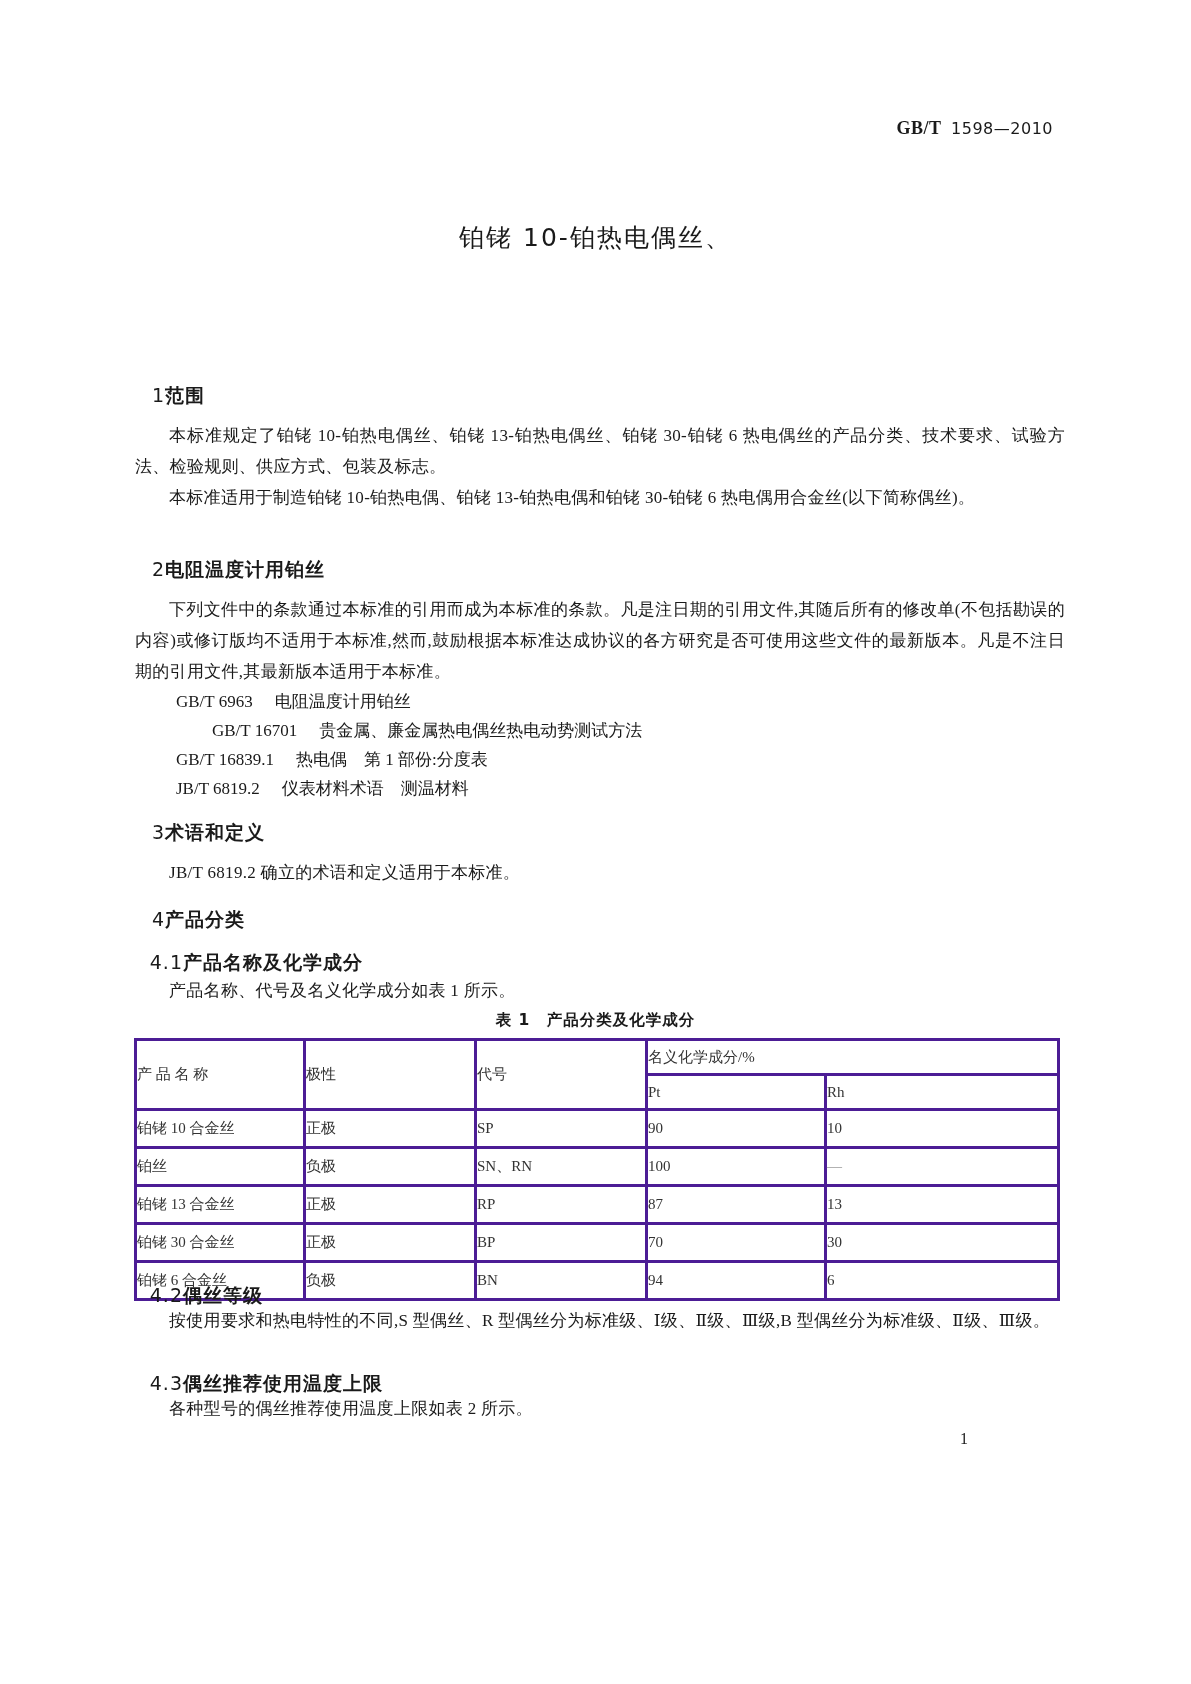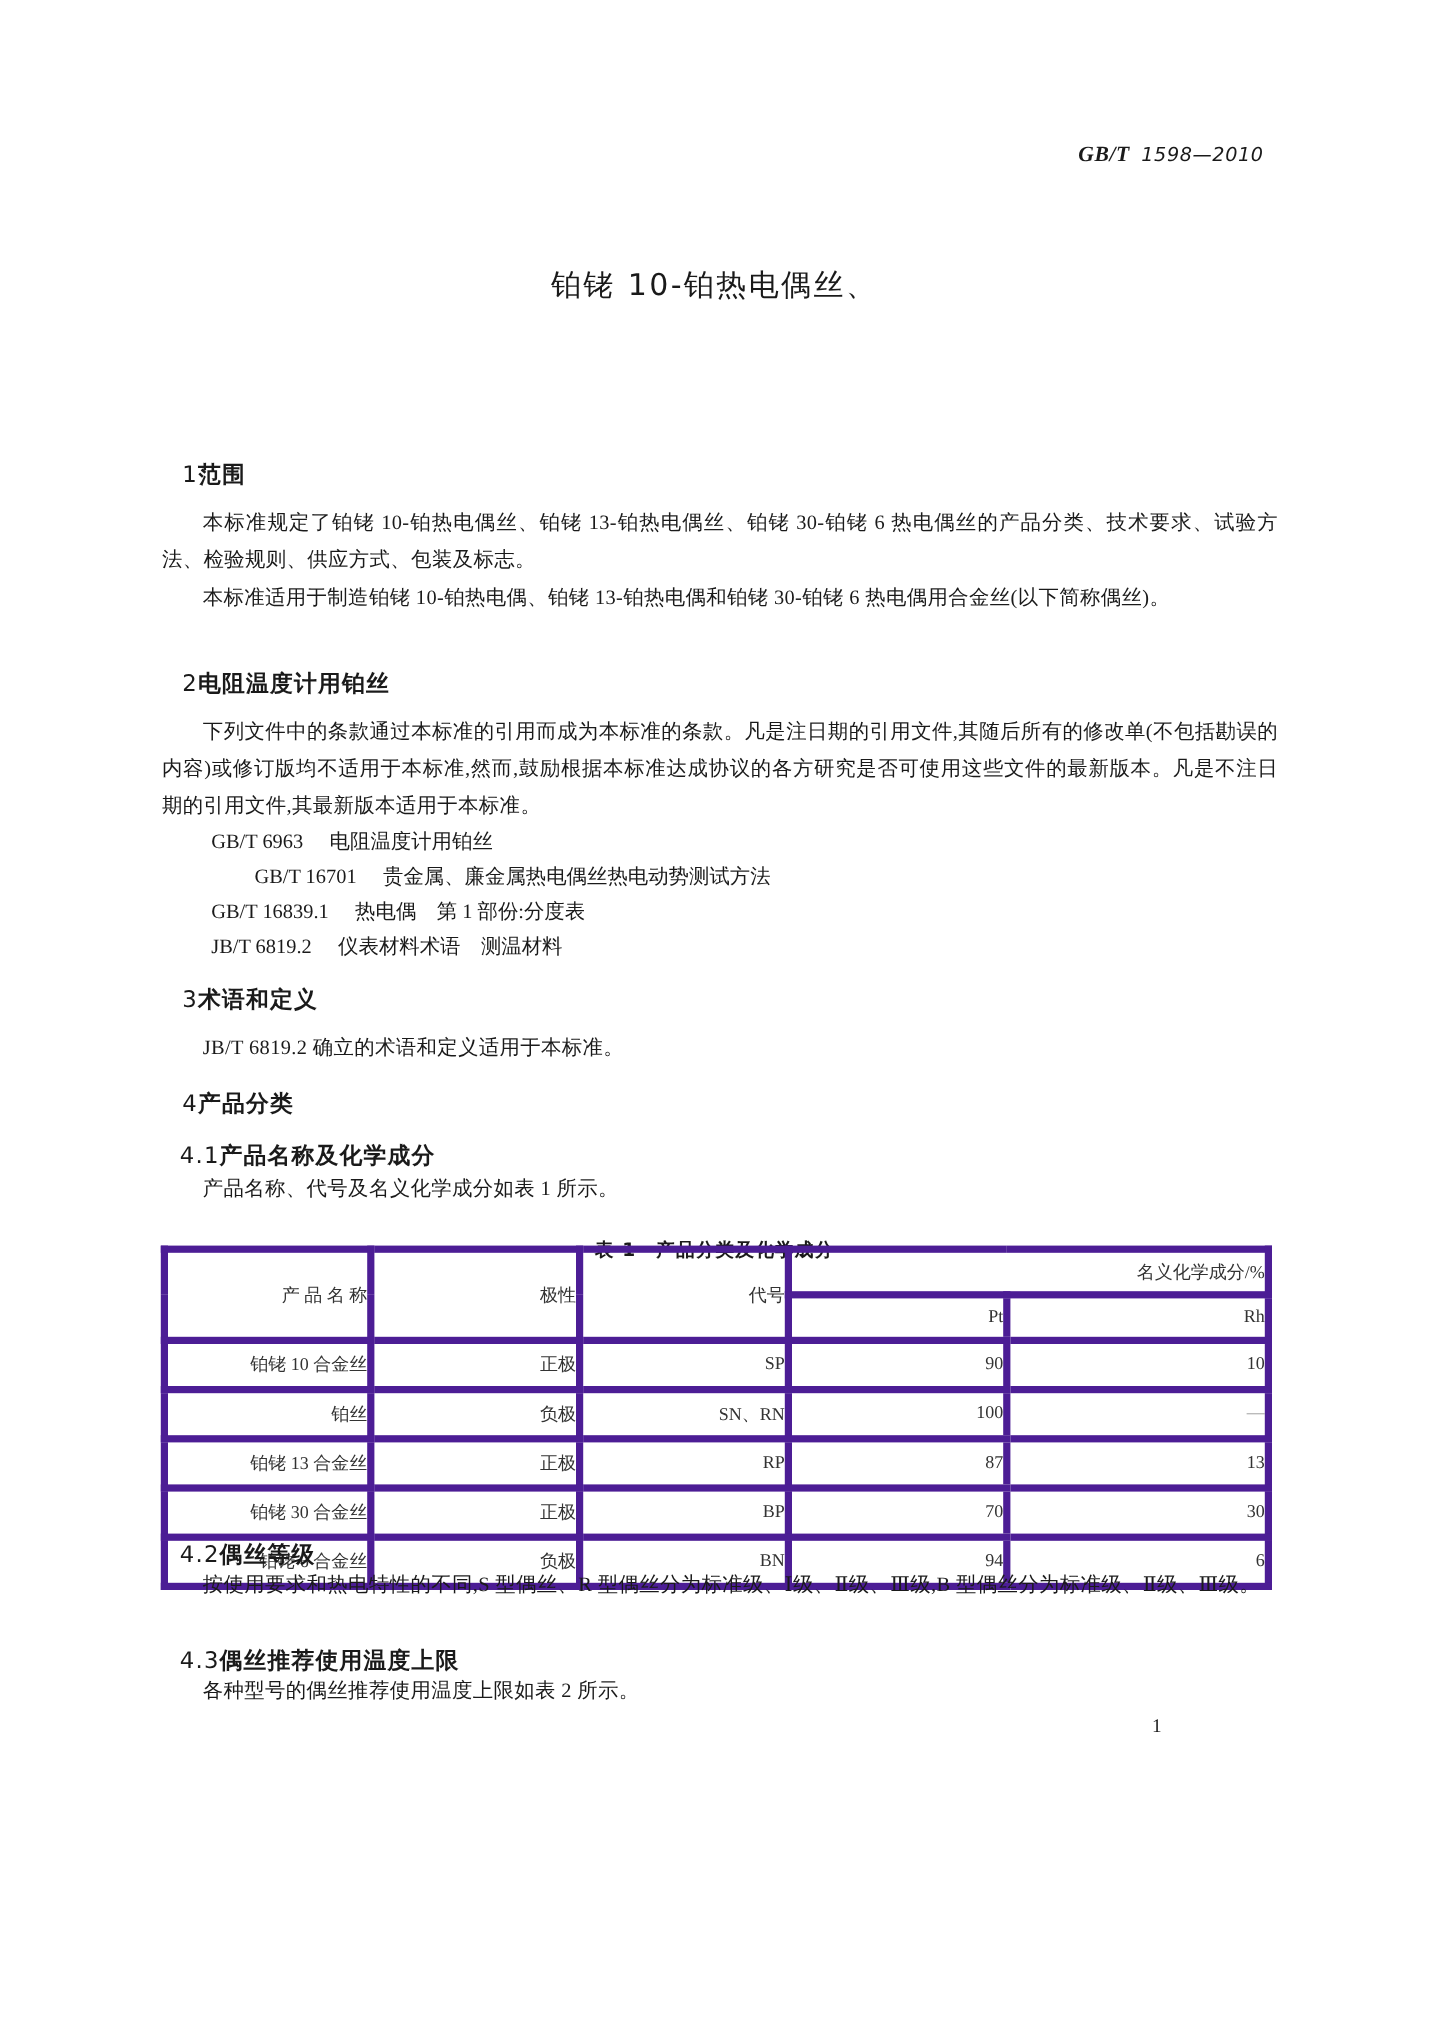--- a/index.html
+++ b/index.html
@@ -1,31 +1,31 @@
 <!DOCTYPE html>
 <html><head>
 <meta charset="utf-8">
 <style>
   html, body { margin: 0; padding: 0; background: #ffffff; }
   body { width: 1191px; height: 1684px; position: relative; overflow: hidden; color: #1a1a1a; }
   .abs { position: absolute; }
-  .std-no { right: 138px; top: 118px; font-size: 17px; letter-spacing: 0.5px; font-style: italic; }
+  .std-no { right: 138px; top: 118px; font-size: 17px; letter-spacing: 0.5px; }
   .std-no .gb { font-family: "Liberation Serif", serif; font-weight: bold; font-size: 18px; }
   .std-no .num { font-family: "DejaVu Sans", sans-serif; font-size: 16px; }
   .title { left: 0; width: 1191px; text-align: center; font-family: "DejaVu Sans", sans-serif; font-size: 25px; letter-spacing: 2px; line-height: 35px; top: 220px; }
   .h1 { left: 135px; font-family: "DejaVu Sans", sans-serif; font-size: 19px; font-weight: bold; letter-spacing: 1px; text-align: right; }
   .h1 .n { display: inline-block; width: 30px; font-weight: normal; }
   .h2 .n { width: 48px; }
   .para { left: 135px; width: 930px; font-family: "Liberation Serif", "DejaVu Serif", serif; font-size: 17px; line-height: 31px; text-indent: 2em; text-align: justify; letter-spacing: 0.3px; }
   .ref { left: 176px; font-family: "Liberation Serif", "DejaVu Serif", serif; font-size: 17px; line-height: 31px; }
   .ref span.code { display: inline-block; }
   .ref span.gap { display: inline-block; width: 22px; }
   .tbl-caption { left: 0; width: 1191px; text-align: center; top: 1093px; font-family: "DejaVu Sans", sans-serif; font-size: 15.5px; font-weight: bold; letter-spacing: 1px; }
   table.t1 { position: absolute; left: 134px; top: 1118px; width: 926px; border-collapse: collapse; font-family: "Liberation Serif", "DejaVu Serif", serif; font-size: 15px; color: #333; }
-  table.t1 td, table.t1 th { border: 6px solid #4c1d95; text-align: right; font-weight: normal; height: 35px; padding: 0; }
+  table.t1 td, table.t1 th { border: 3px solid #4c1d95; text-align: left; font-weight: normal; height: 35px; padding: 0; }
   table.t1 { border: 2px solid #333; }
   table.t1 .pt { border-right: 1.5px solid #999; margin-top: 20px; }
   .page-num { left: 1003px; top: 1426px; font-family: "Liberation Serif", serif; font-size: 16px; }
 </style>
 </head>
 <body>
 
 <div class="abs std-no">
   <span class="gb">GB/T</span>&nbsp;
   <span class="num">1598—2010</span>
@@ -64,21 +64,21 @@
 <div class="abs para" style="top:857px;">JB/T 6819.2 确立的术语和定义适用于本标准。</div>
 
 <div class="abs h1" style="top:907px;">
   <span class="n">4</span><span>产品分类</span>
 </div>
 <div class="abs h1 h2" style="top:950px;">
   <span class="n">4.1</span><span>产品名称及化学成分</span>
 </div>
 <div class="abs para" style="top:975px;">产品名称、代号及名义化学成分如表 1 所示。</div>
 
-<div class="abs tbl-caption" style="top:1010px;margin-top:22px;">表 1　产品分类及化学成分</div>
+<div class="abs tbl-caption" style="top:1010px;">表 1　产品分类及化学成分</div>
 
 <table class="t1" style="top:1038px;">
   <tbody>
       <tr>
     <td rowspan="2" style="width:166px;">产 品 名 称</td>
     <td rowspan="2" style="width:168px;">极性</td>
     <td rowspan="2" style="width:168px;">代号</td>
     <td colspan="2" style="height:32px;">名义化学成分/%</td>
   </tr>
   <tr>

